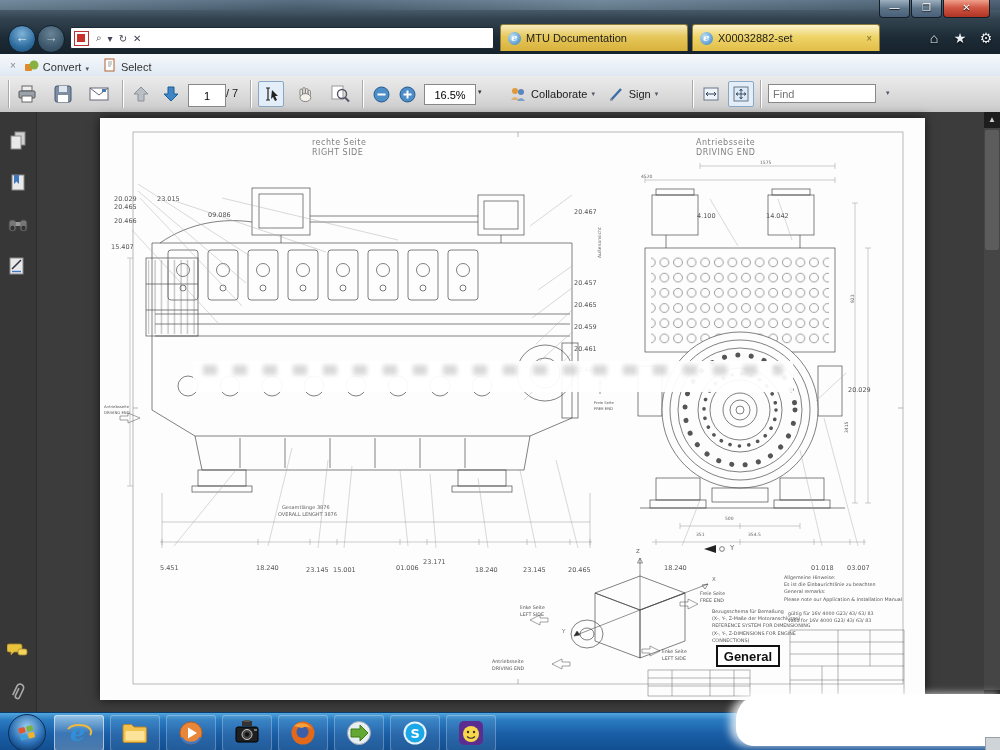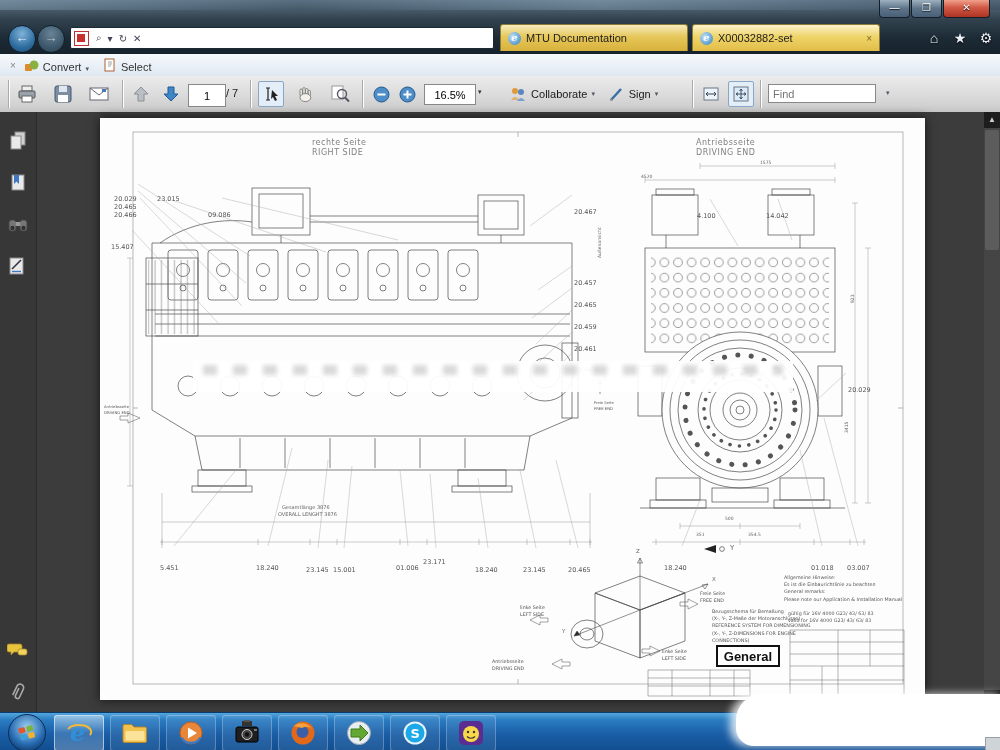--- a/index.html
+++ b/index.html
@@ -453,21 +453,21 @@
         </g>
       </svg>
 
       <span class="hdr" style="left:212px;top:20px">rechte Seite</span>
       <span class="hdr" style="left:212px;top:30px">RIGHT SIDE</span>
       <span class="hdr" style="left:596px;top:20px">Antriebsseite</span>
       <span class="hdr" style="left:596px;top:30px">DRIVING END</span>
 
       <span class="dim" style="left:14px;top:61px">20.029</span>
       <span class="dim" style="left:14px;top:69px">20.465</span>
-      <span class="dim" style="left:14px;top:77px">20.466</span>
+      <span class="dim" style="left:14px;top:83px">20.466</span>
       <span class="dim" style="left:57px;top:61px">23.015</span>
       <span class="dim" style="left:108px;top:77px">09.086</span>
       <span class="dim" style="left:11px;top:109px">15.407</span>
       <span class="dim" style="left:474px;top:74px">20.467</span>
       <span class="dim" style="left:474px;top:145px">20.457</span>
       <span class="dim" style="left:474px;top:167px">20.465</span>
       <span class="dim" style="left:474px;top:189px">20.459</span>
       <span class="dim" style="left:474px;top:211px">20.461</span>
       <span class="dim" style="left:474px;top:232px">20.469</span>
       <span class="dim" style="left:597px;top:78px">4.100</span>

